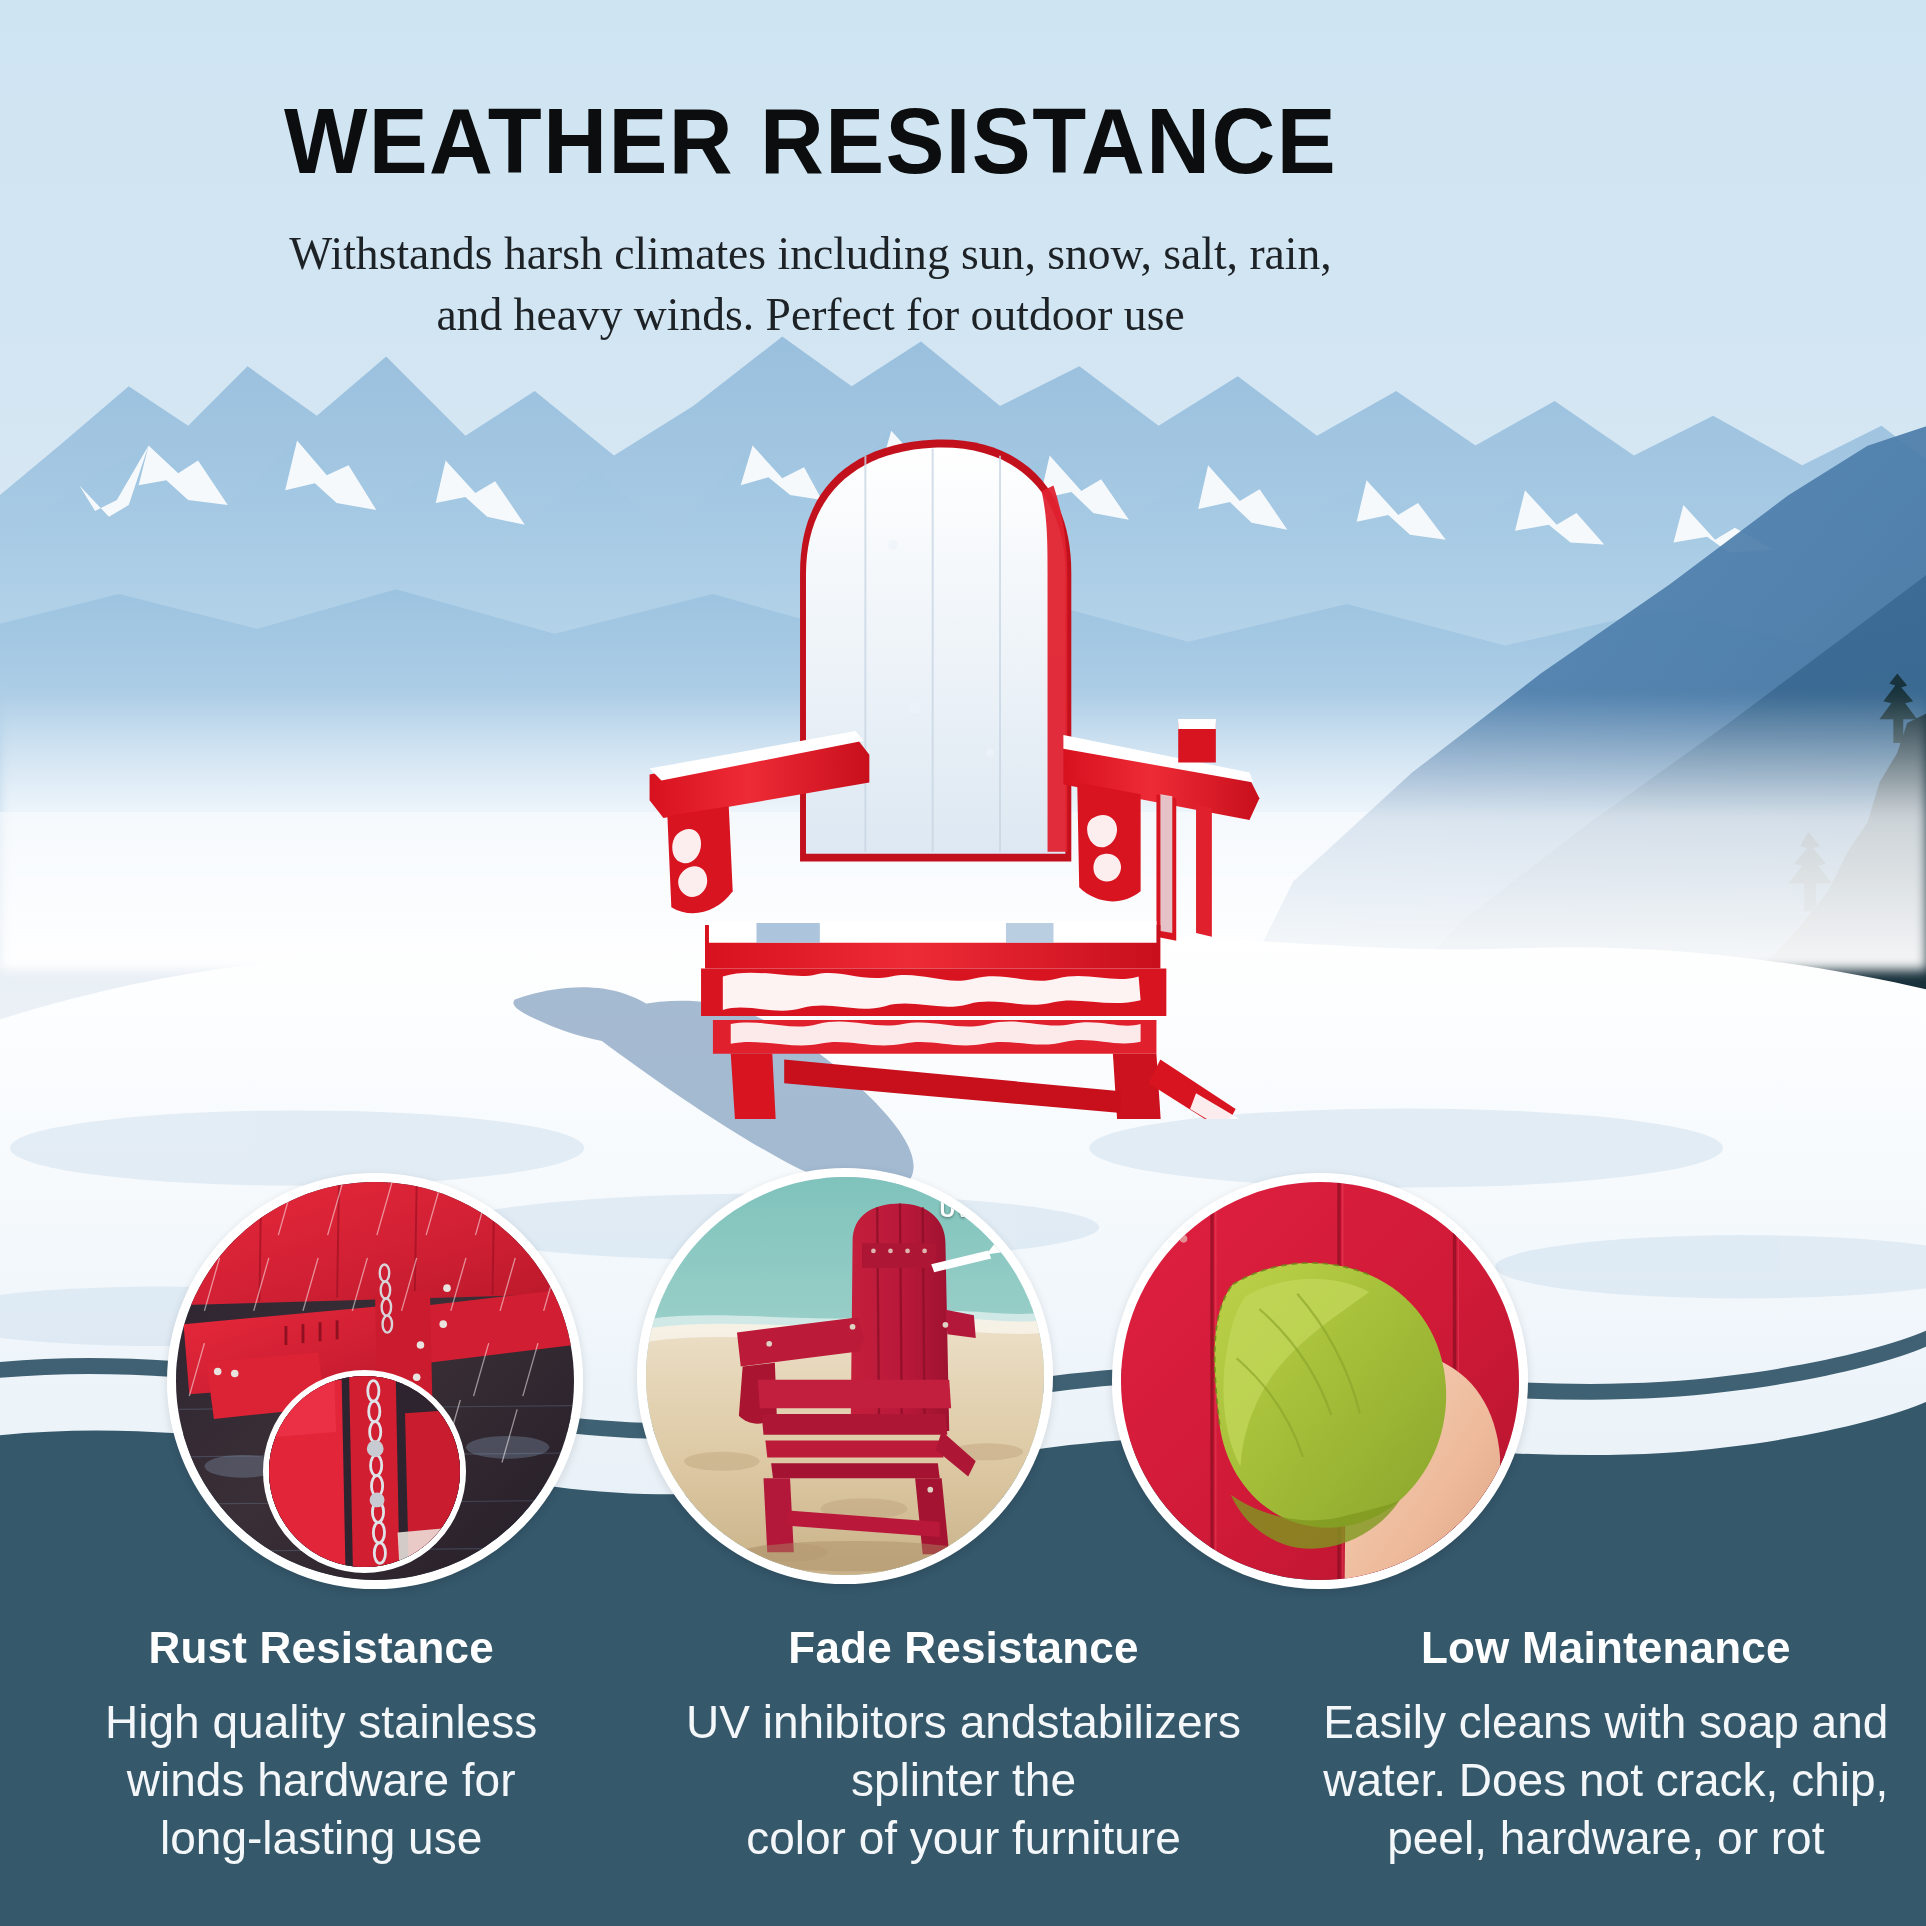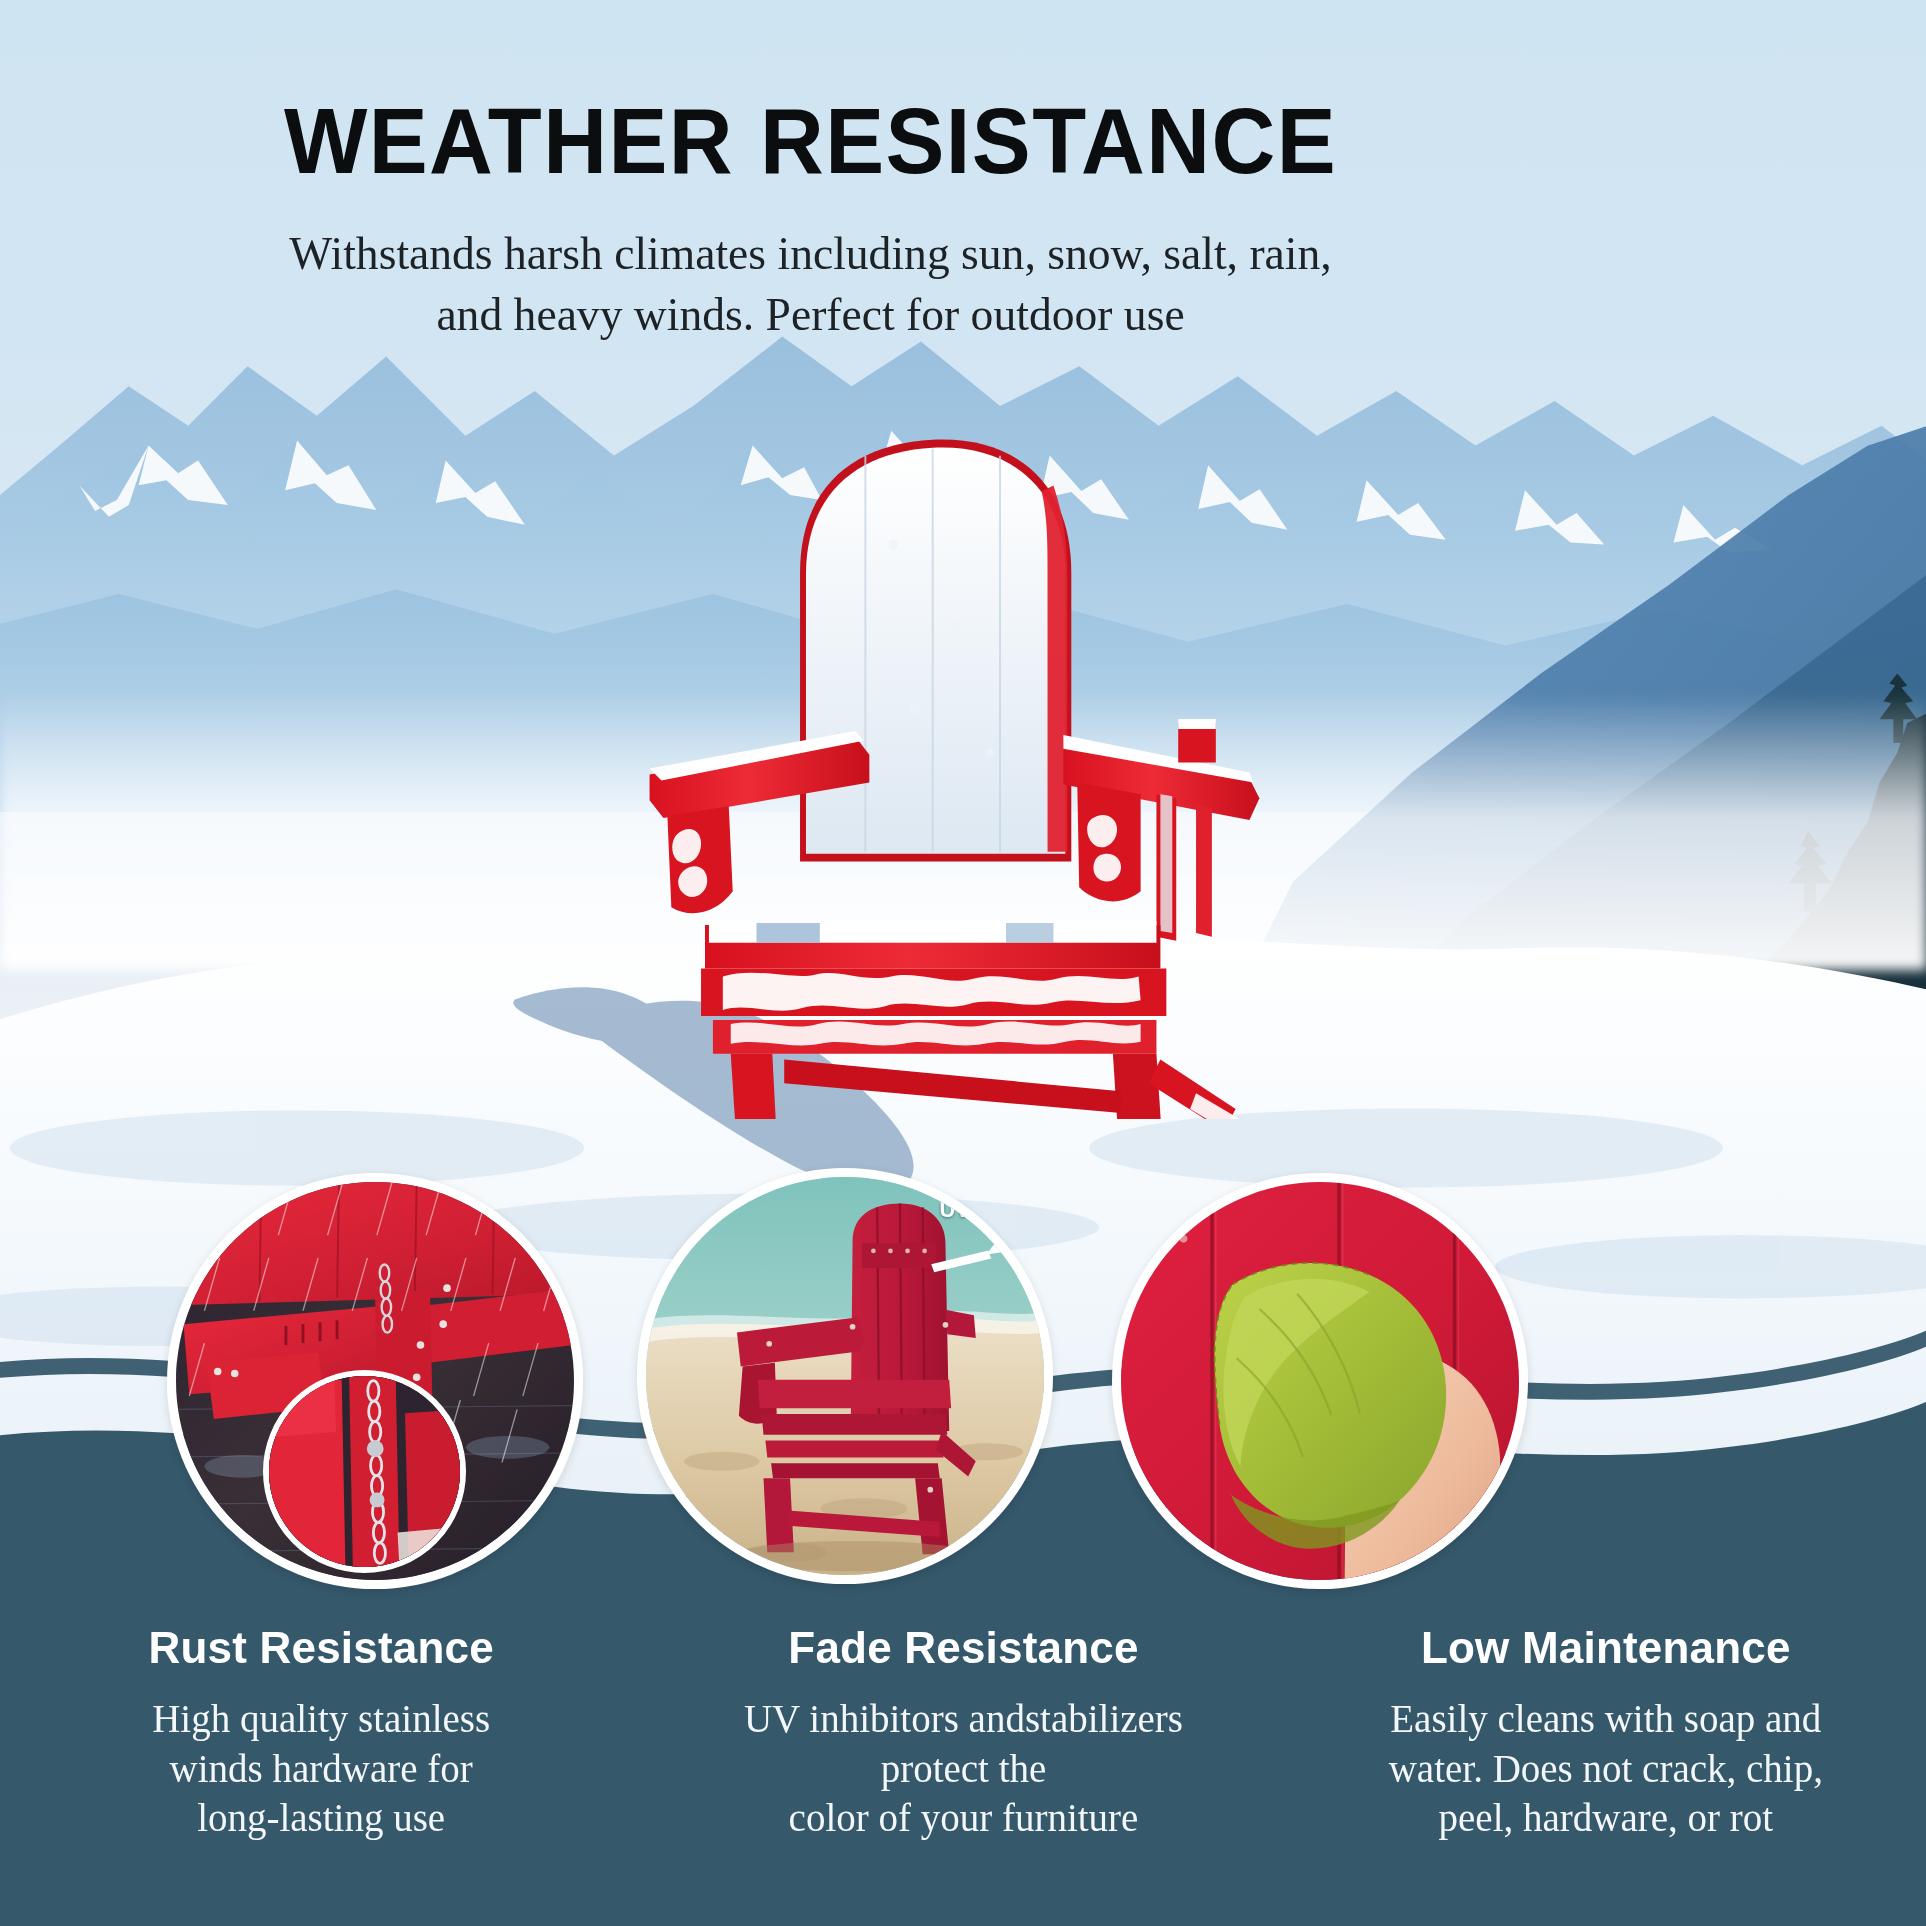--- a/index.html
+++ b/index.html
@@ -89,22 +89,22 @@
   
   .features { position:absolute; left:0; top:1624px; width:1927px; height:303px; z-index:28;
               display:flex; }
   .feat { flex:1; text-align:center; padding:0 22px; }
   .feat-title {
     font-family:"Liberation Sans", sans-serif;
     font-weight:700; font-size:44px; color:#ffffff;
     letter-spacing:0.2px; line-height:1.1; margin-bottom:22px;
   }
   .feat-desc {
-    font-family:Liberation Serif, serif;
-    font-size:39px; color:#f4f7f9; line-height:1.26;
+    font-family:Liberation Sans, sans-serif;
+    font-size:46px; color:#f4f7f9; line-height:1.26;
   }
 
   .f1 { max-width:535px; margin:0 auto; }
   .f2 { max-width:594px; margin:12px auto; }
   .f3 { max-width:594px; margin:0 auto; }
 </style>
 </head>
 <body>
 
 <div id="stage">
@@ -619,21 +619,21 @@
         <div>High quality stainless</div>
         <div>winds hardware for</div>
         <div>long-lasting use</div>
       </div>
     </div>
 
     <div class="feat">
       <div class="feat-title">Fade Resistance</div>
       <div class="feat-desc f2">
         <div>UV inhibitors andstabilizers</div>
-        <div>protect the</div>
+        <div>splinter the</div>
         <div>color of your furniture</div>
       </div>
     </div>
 
     <div class="feat">
       <div class="feat-title">Low Maintenance</div>
       <div class="feat-desc f3">
         <div>Easily cleans with soap and</div>
         <div>water. Does not crack, chip,</div>
         <div>peel, hardware, or rot</div>

